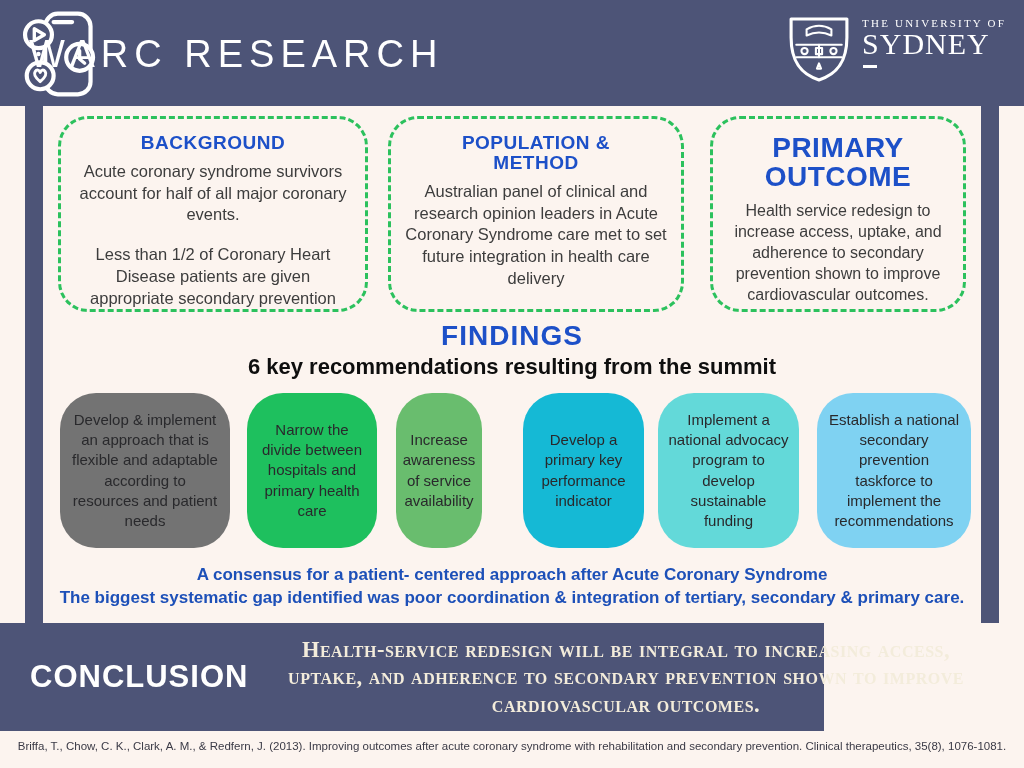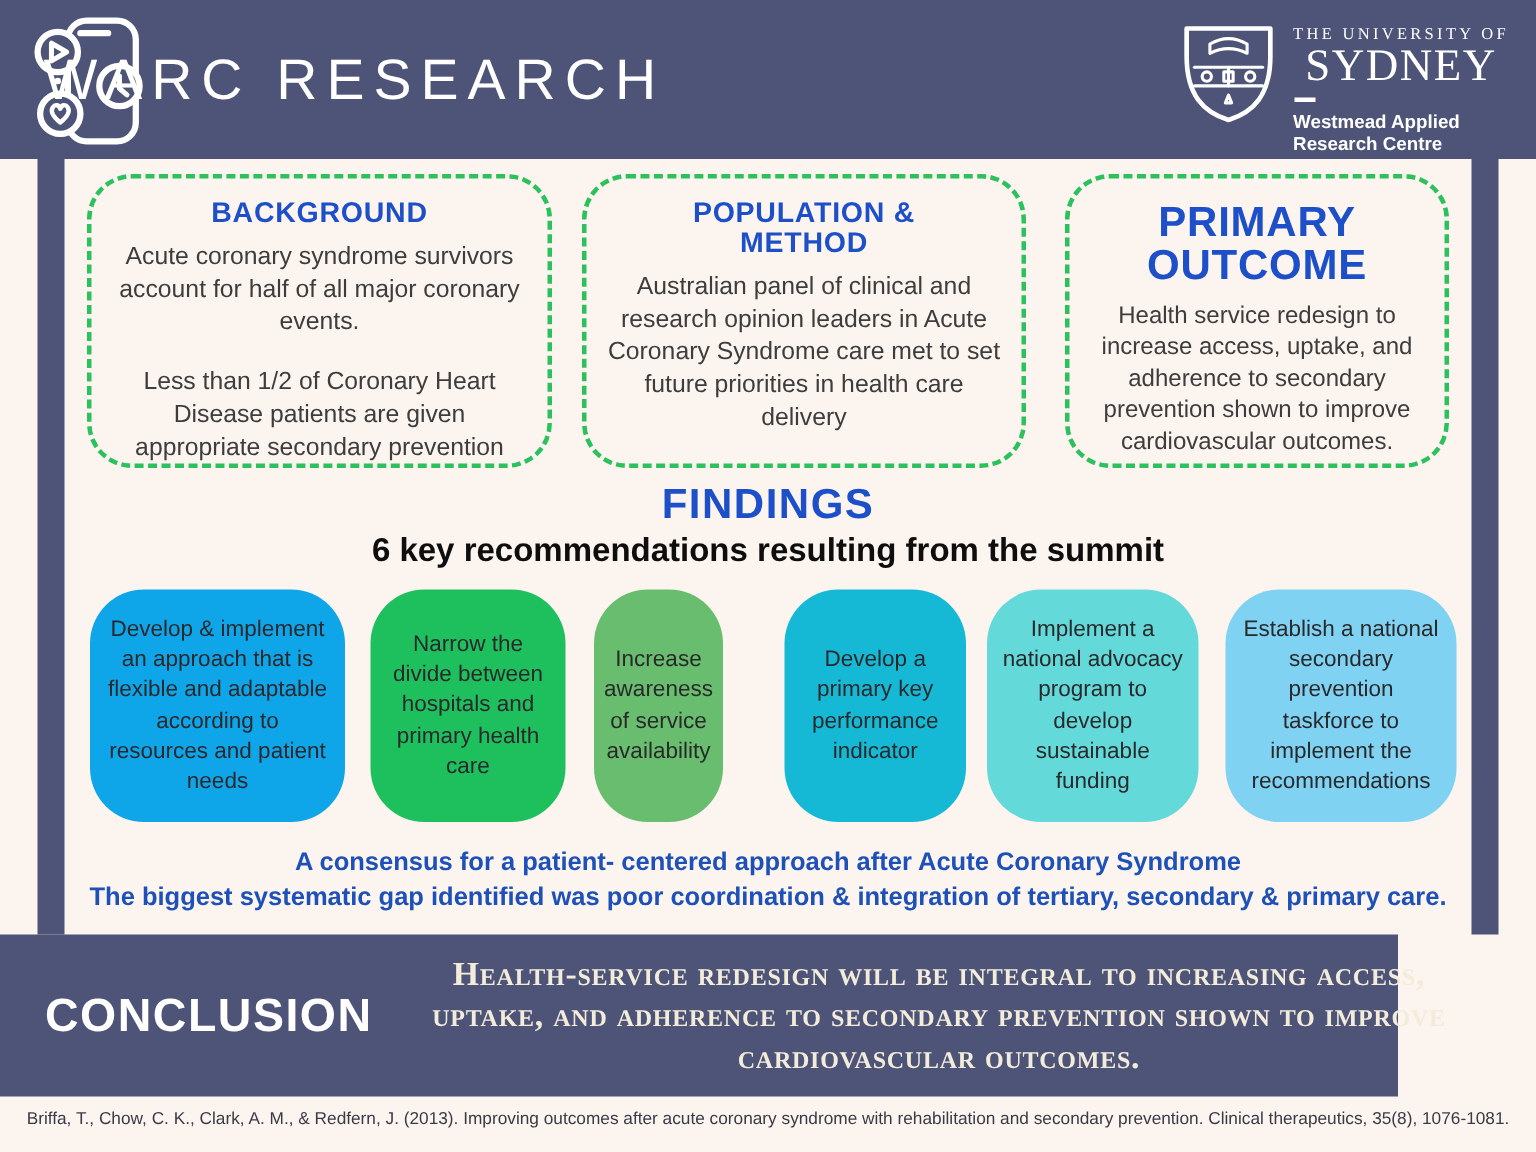--- a/index.html
+++ b/index.html
@@ -10,21 +10,21 @@
 
   
   .header { position:absolute; top:0; left:0; width:1024px; height:106px; background:#4d5477; }
   .header-icon { position:absolute; left:16px; top:7px; width:92px; height:94px; }
   .header-title { position:absolute; top:33px; left:0; width:100%; text-align:left;
                   color:#ffffff; font-size:38px; font-weight:400; letter-spacing:6px;margin-left:29px; }
   .logo { position:absolute; right:18px; top:11px; display:flex; align-items:flex-start; }
   .logo-shield { width:62px; height:70px; margin-top:4px; }
   .logo-text { margin-left:12px; color:#ffffff; }
   .logo-univ-top { font-size:11px; letter-spacing:2.2px; font-family:"Liberation Serif",serif; margin-top:6px; }
-  .logo-univ-name { font-size:30px; font-family:"Liberation Serif",serif; letter-spacing:1px; line-height:1.0;text-align:center; }
+  .logo-univ-name { font-size:30px; font-family:"Liberation Serif",serif; letter-spacing:1px; line-height:1.0; }
   .logo-dash { width:14px; height:3px; background:#ffffff; margin:6px 0 6px 1px; }
   .logo-centre { font-size:12.5px; font-weight:700; line-height:1.2; }
 
   
   .frame-strip { position:absolute; top:106px; width:18px; height:517px; background:#4d5477; }
   .frame-left { left:25px; }
   .frame-right { left:981px; }
 
   
   .dashed-box { position:absolute; top:116px; height:196px; border:3px dashed #2cc15d; border-radius:30px;
@@ -48,21 +48,21 @@
   .rec-box { position:absolute; top:393px; height:155px; border-radius:36px;
              display:flex; align-items:center; justify-content:center; text-align:center;
              color:#29292c; font-size:15px; line-height:1.35; padding:0 10px; }
 
   .consensus { position:absolute; left:44px; width:936px; text-align:center;
                color:#1d50b8; font-size:17px; font-weight:700; }
   .consensus-1 { top:565px; }
   .consensus-2 { top:588px; }
 
   
-  .conclusion-bar { position:absolute; top:623px; left:0; width:932px; height:108px; background:#4d5477; }
+  .conclusion-bar { position:absolute; top:623px; left:0; width:824px; height:108px; background:#4d5477; }
   .conclusion-label { position:absolute; left:30px; top:50%; transform:translateY(-50%);
                       color:#ffffff; font-size:31px; font-weight:800; letter-spacing:1px; }
   .conclusion-text { position:absolute; left:280px; top:50%; transform:translateY(-50%); width:692px;
                      text-align:center; color:#f3ecdb; font-family:"Liberation Serif",serif;
                      font-variant:small-caps; font-weight:700; font-size:22.5px; line-height:1.22;
                      letter-spacing:0.5px; }
 
   
   .citation { position:absolute; top:740px; left:0; width:100%; text-align:center;
               color:#3a3a46; font-size:11.5px; }
@@ -95,53 +95,49 @@
         <line class="wstroke" x1="8" y1="40" x2="52" y2="40" stroke-width="2"></line>
         <path class="wstroke" d="M27,31 h6 v6 h-6 Z M30,28 v12" stroke-width="2"></path>
         <circle class="wstroke" cx="16" cy="34" r="3" stroke-width="2"></circle>
         <circle class="wstroke" cx="44" cy="34" r="3" stroke-width="2"></circle>
         <path class="wstroke" d="M30,46 l2,5 h-4 Z" stroke-width="2"></path>
       </svg>
       <div class="logo-text">
         <div class="logo-univ-top">THE UNIVERSITY OF</div>
         <div class="logo-univ-name">SYDNEY</div>
         <div class="logo-dash"></div>
-        <div class="logo-centre">
-          <div>Westmead Applied</div>
-          <div>Research Centre</div>
-        </div>
       </div>
     </div>
   </div>
 
   <div class="frame-strip frame-left"></div>
   <div class="frame-strip frame-right"></div>
 
   <div class="dashed-box box-background">
     <h2>BACKGROUND</h2>
     <div class="body">
       <p>Acute coronary syndrome survivors account for half of all major coronary events.</p>
       <p>Less than 1/2 of Coronary Heart Disease patients are given appropriate secondary prevention</p>
     </div>
   </div>
 
   <div class="dashed-box box-population">
     <h2>POPULATION &amp; METHOD</h2>
-    <div class="body">Australian panel of clinical and research opinion leaders in Acute Coronary Syndrome care met to set future priorities in health care delivery</div>
+    <div class="body">Australian panel of clinical and research opinion leaders in Acute Coronary Syndrome care met to set future integration in health care delivery</div>
   </div>
 
   <div class="dashed-box box-outcome">
     <h2>PRIMARY OUTCOME</h2>
     <div class="body">Health service redesign to increase access, uptake, and adherence to secondary prevention shown to improve cardiovascular outcomes.</div>
   </div>
 
   <div class="findings-title">FINDINGS</div>
   <div class="findings-subtitle">6 key recommendations resulting from the summit</div>
 
-  <div class="rec-box" style="left: 60px; width: 170px; background-color: #0ea5e9;">Develop &amp; implement an approach that is flexible and adaptable according to resources and patient needs</div>
+  <div class="rec-box" style="left: 60px; width: 170px; background-color: #737373;">Develop &amp; implement an approach that is flexible and adaptable according to resources and patient needs</div>
   <div class="rec-box" style="left: 247px; width: 130px; background-color: rgb(30, 192, 94);">Narrow the divide between hospitals and primary health care</div>
   <div class="rec-box" style="left: 396px; width: 86px; background-color: rgb(105, 189, 110);">Increase awareness of service availability</div>
   <div class="rec-box" style="left: 523px; width: 121px; background-color: rgb(21, 185, 213);">Develop a primary key performance indicator</div>
   <div class="rec-box" style="left: 658px; width: 141px; background-color: rgb(99, 217, 217);">Implement a national advocacy program to develop sustainable funding</div>
   <div class="rec-box" style="left: 817px; width: 154px; background-color: rgb(127, 210, 242);">Establish a national secondary prevention taskforce to implement the recommendations</div>
 
   <div class="consensus consensus-1">A consensus for a patient- centered approach after Acute Coronary Syndrome</div>
   <div class="consensus consensus-2">The biggest systematic gap identified was poor coordination &amp; integration of tertiary, secondary &amp; primary care.</div>
 
   <div class="conclusion-bar">

